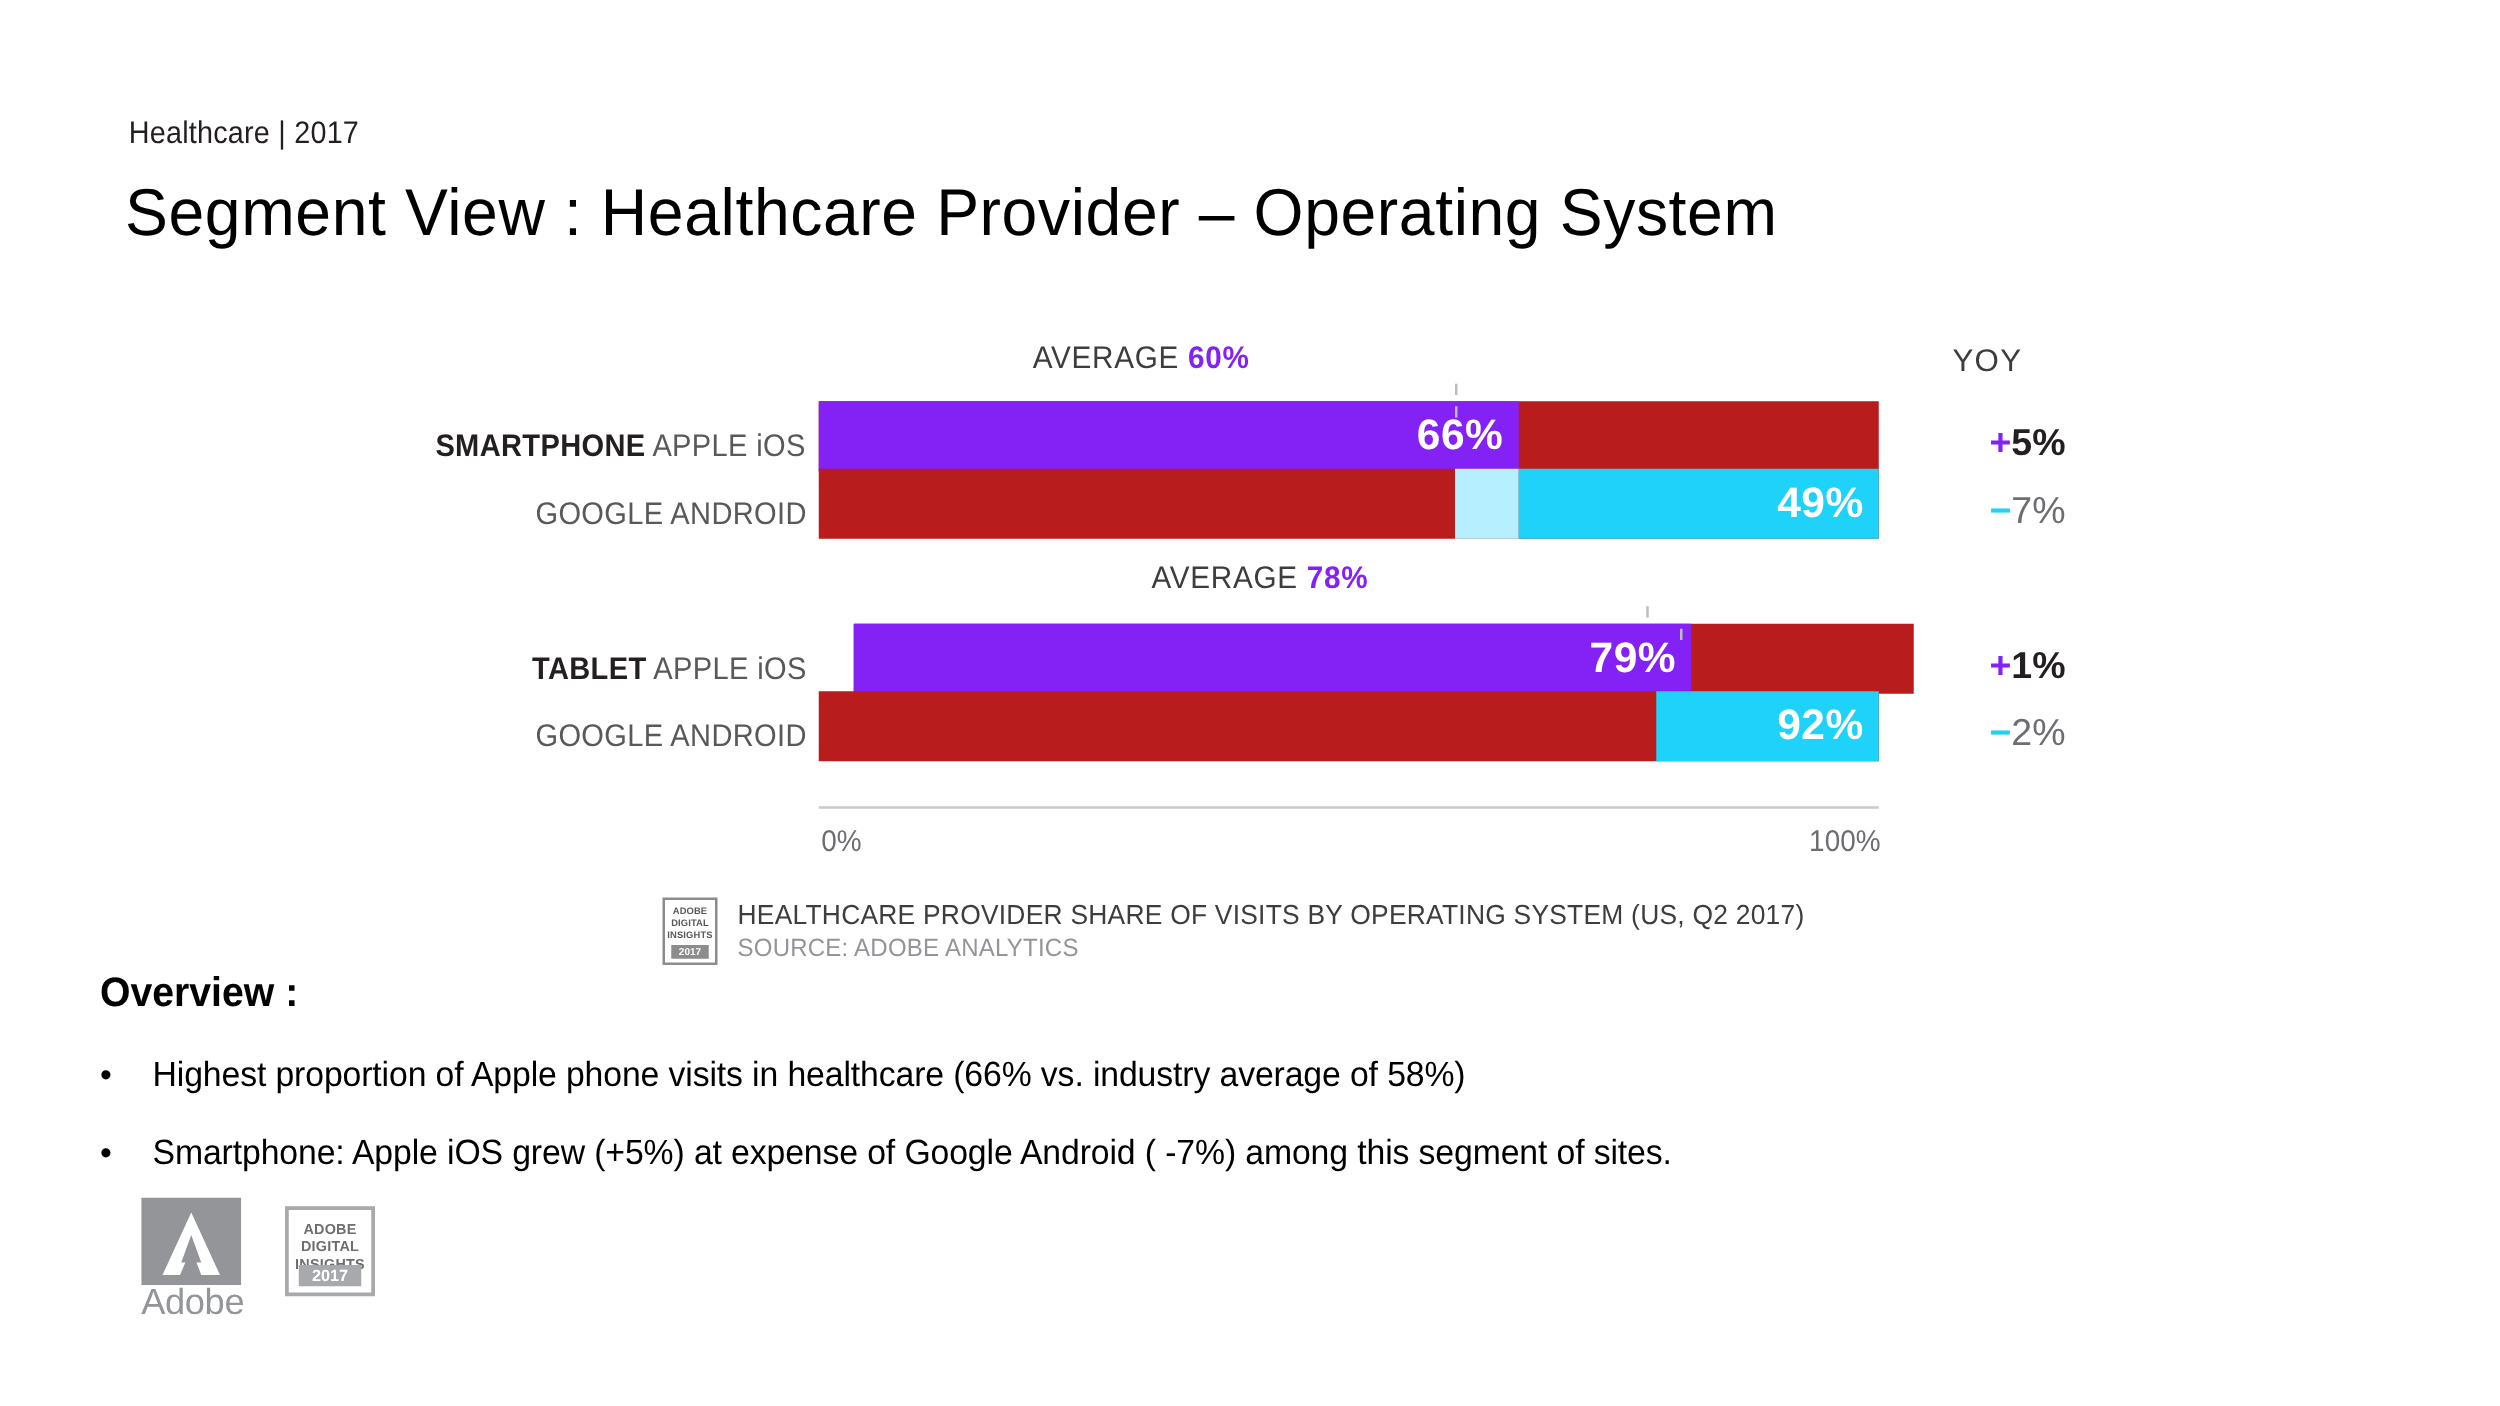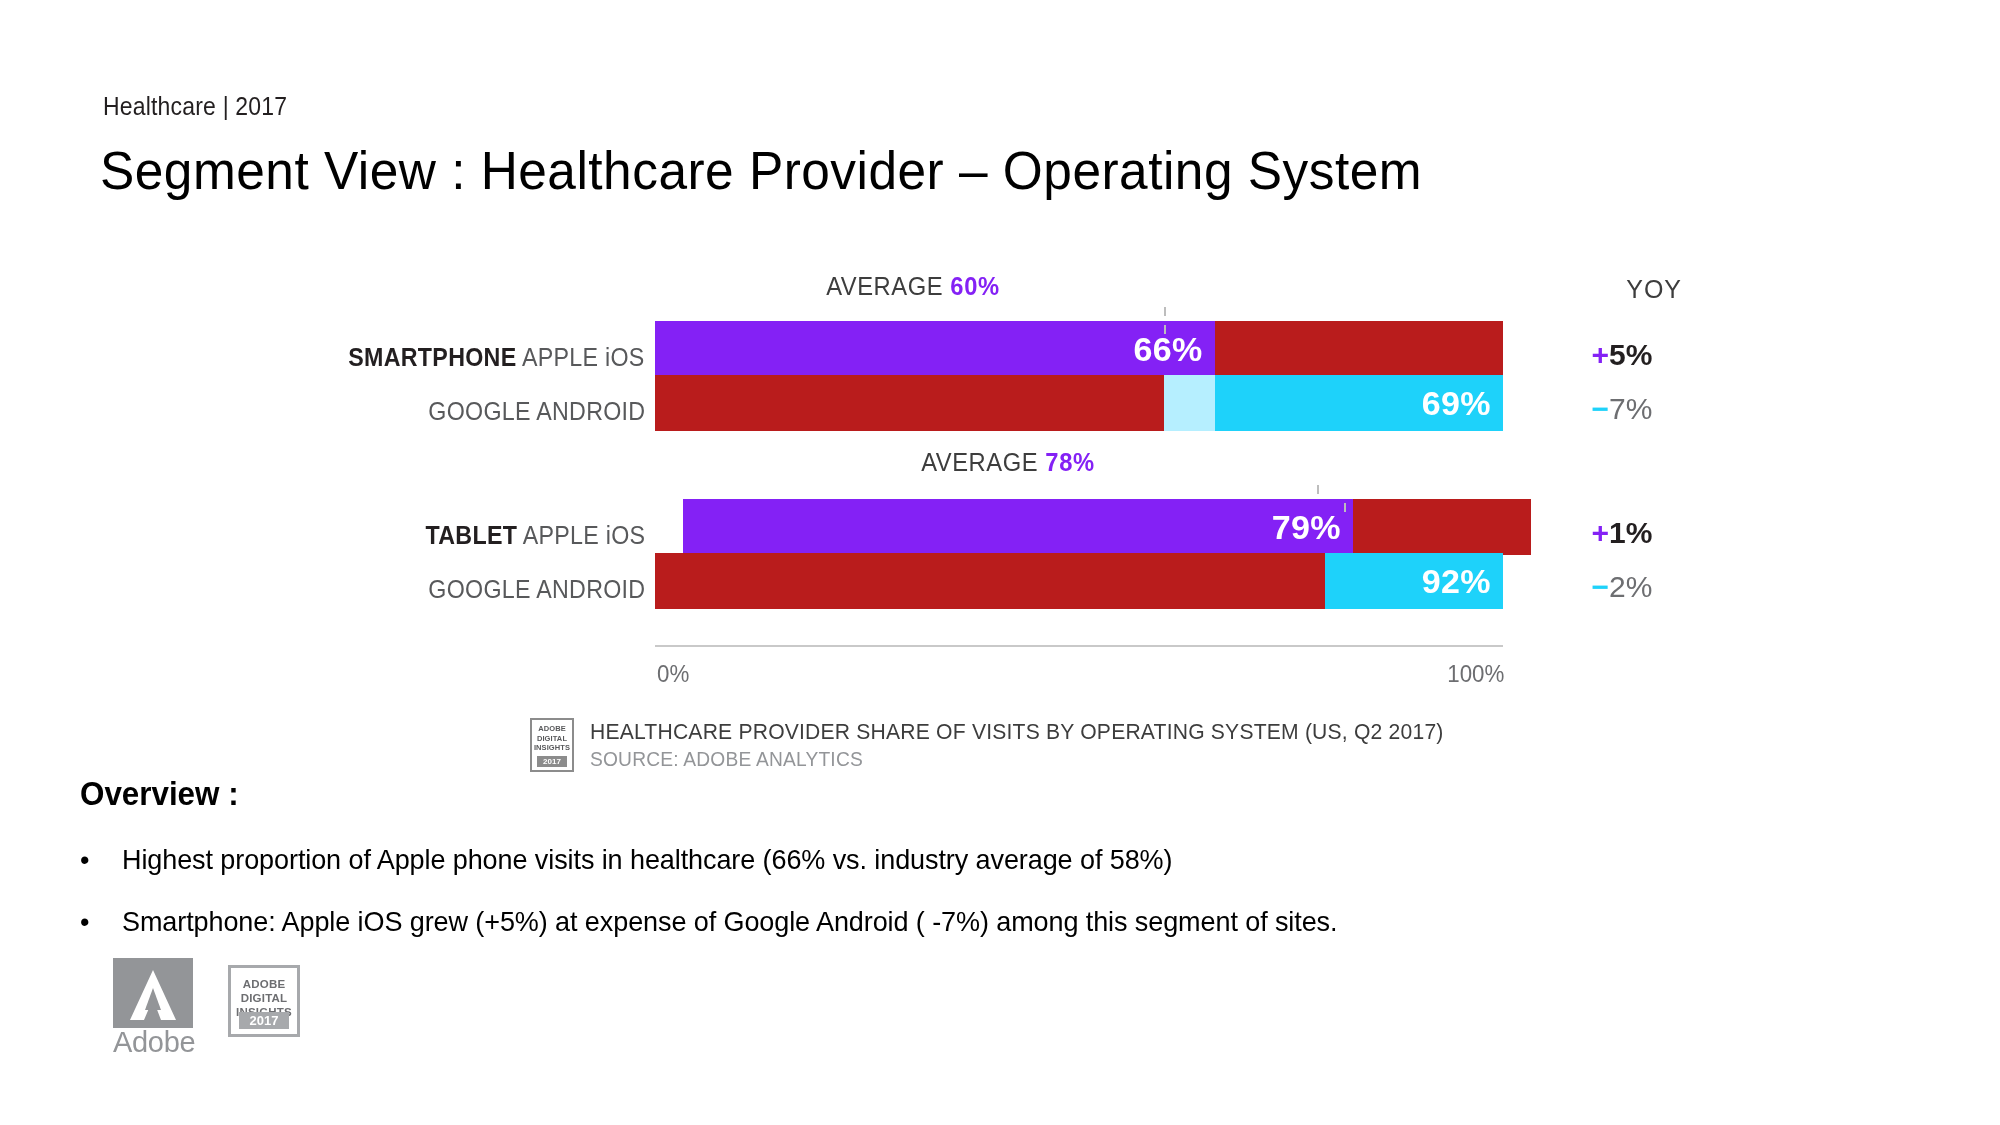--- a/index.html
+++ b/index.html
@@ -31,21 +31,21 @@
 
   .avg-label{
     position:absolute;text-align:right;white-space:nowrap;
     font-size:25px;color:#3d3d3d;letter-spacing:.6px;
     font-family:"Liberation Sans Narrow","Liberation Sans",sans-serif;
     transform:scaleX(.95);transform-origin:right center;
   }
   .avg-label b{color:#8421F5;font-weight:bold;}
 
   .yoy-head{
-    position:absolute;left:1562px;top:275px;width:120px;text-align:right;
+    position:absolute;left:1562px;top:275px;width:120px;text-align:left;
     font-size:25px;color:#3d3d3d;letter-spacing:1px;
     font-family:"Liberation Sans Narrow","Liberation Sans",sans-serif;
   }
 
   .row-label{
     position:absolute;right:1355px;white-space:nowrap;text-align:right;
     font-size:25px;color:#58595b;letter-spacing:.3px;
     font-family:"Liberation Sans Narrow","Liberation Sans",sans-serif;
     transform:scaleX(.93);transform-origin:right center;
   }
@@ -180,21 +180,21 @@
     <div class="yoy up" style="top:338px;">
       <span class="sign">+</span><span class="num">5%</span>
     </div>
 
     <div class="row-label" style="top:397px;">
       <span>GOOGLE ANDROID</span>
     </div>
     <div class="track" style="top:375px;">
       <div class="avgband" style="left:60%;width:6%;"></div>
       <div class="fill android" style="width:34%;">
-        <span class="val">69%</span>
+        <span class="val">49%</span>
       </div>
     </div>
     <div class="yoy down" style="top:392px;">
       <span class="sign">−</span><span class="num">7%</span>
     </div>
 
     <div class="row-label" style="top:521px;">
       <b>TABLET</b>
       <span>APPLE iOS</span>
     </div>

